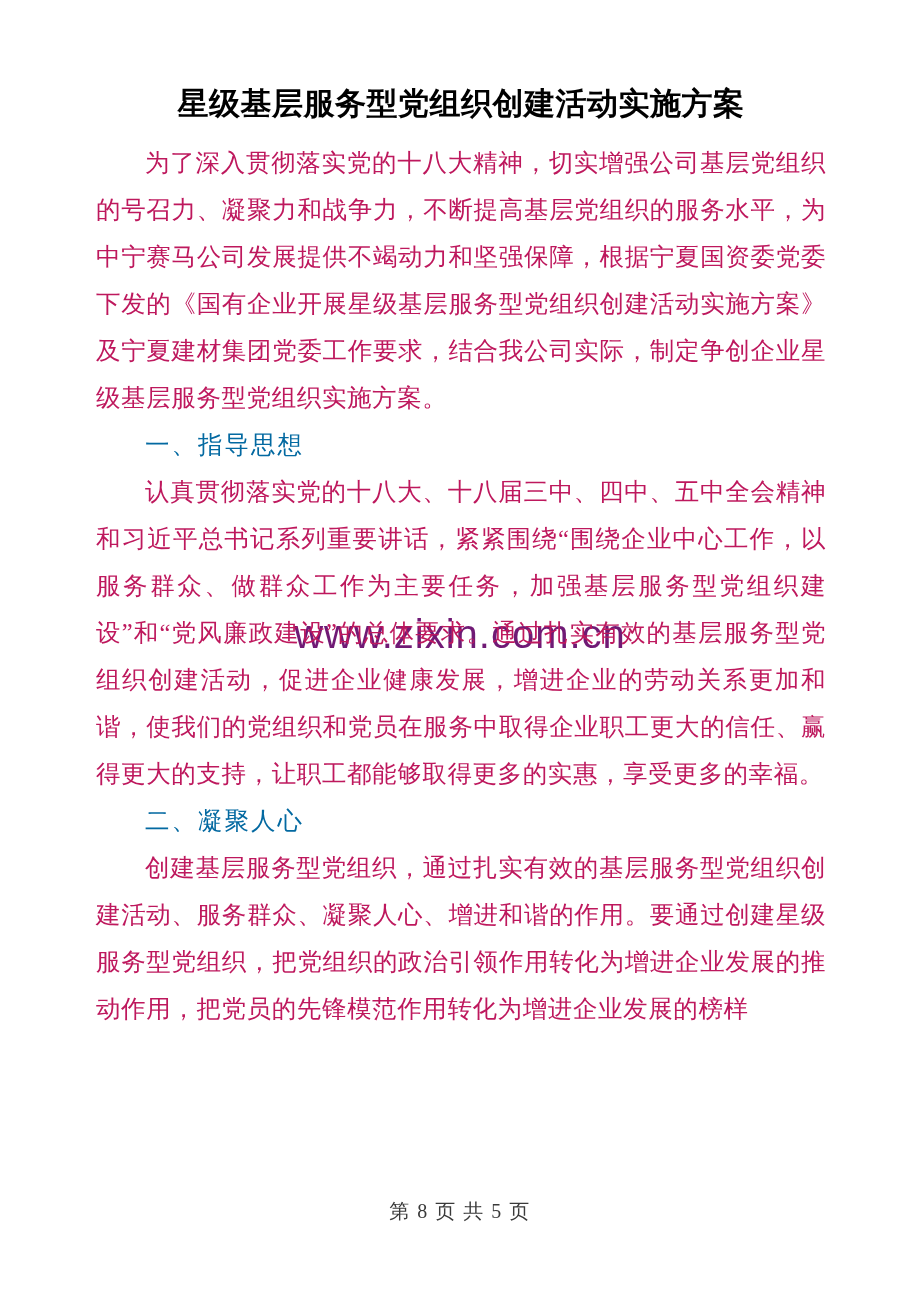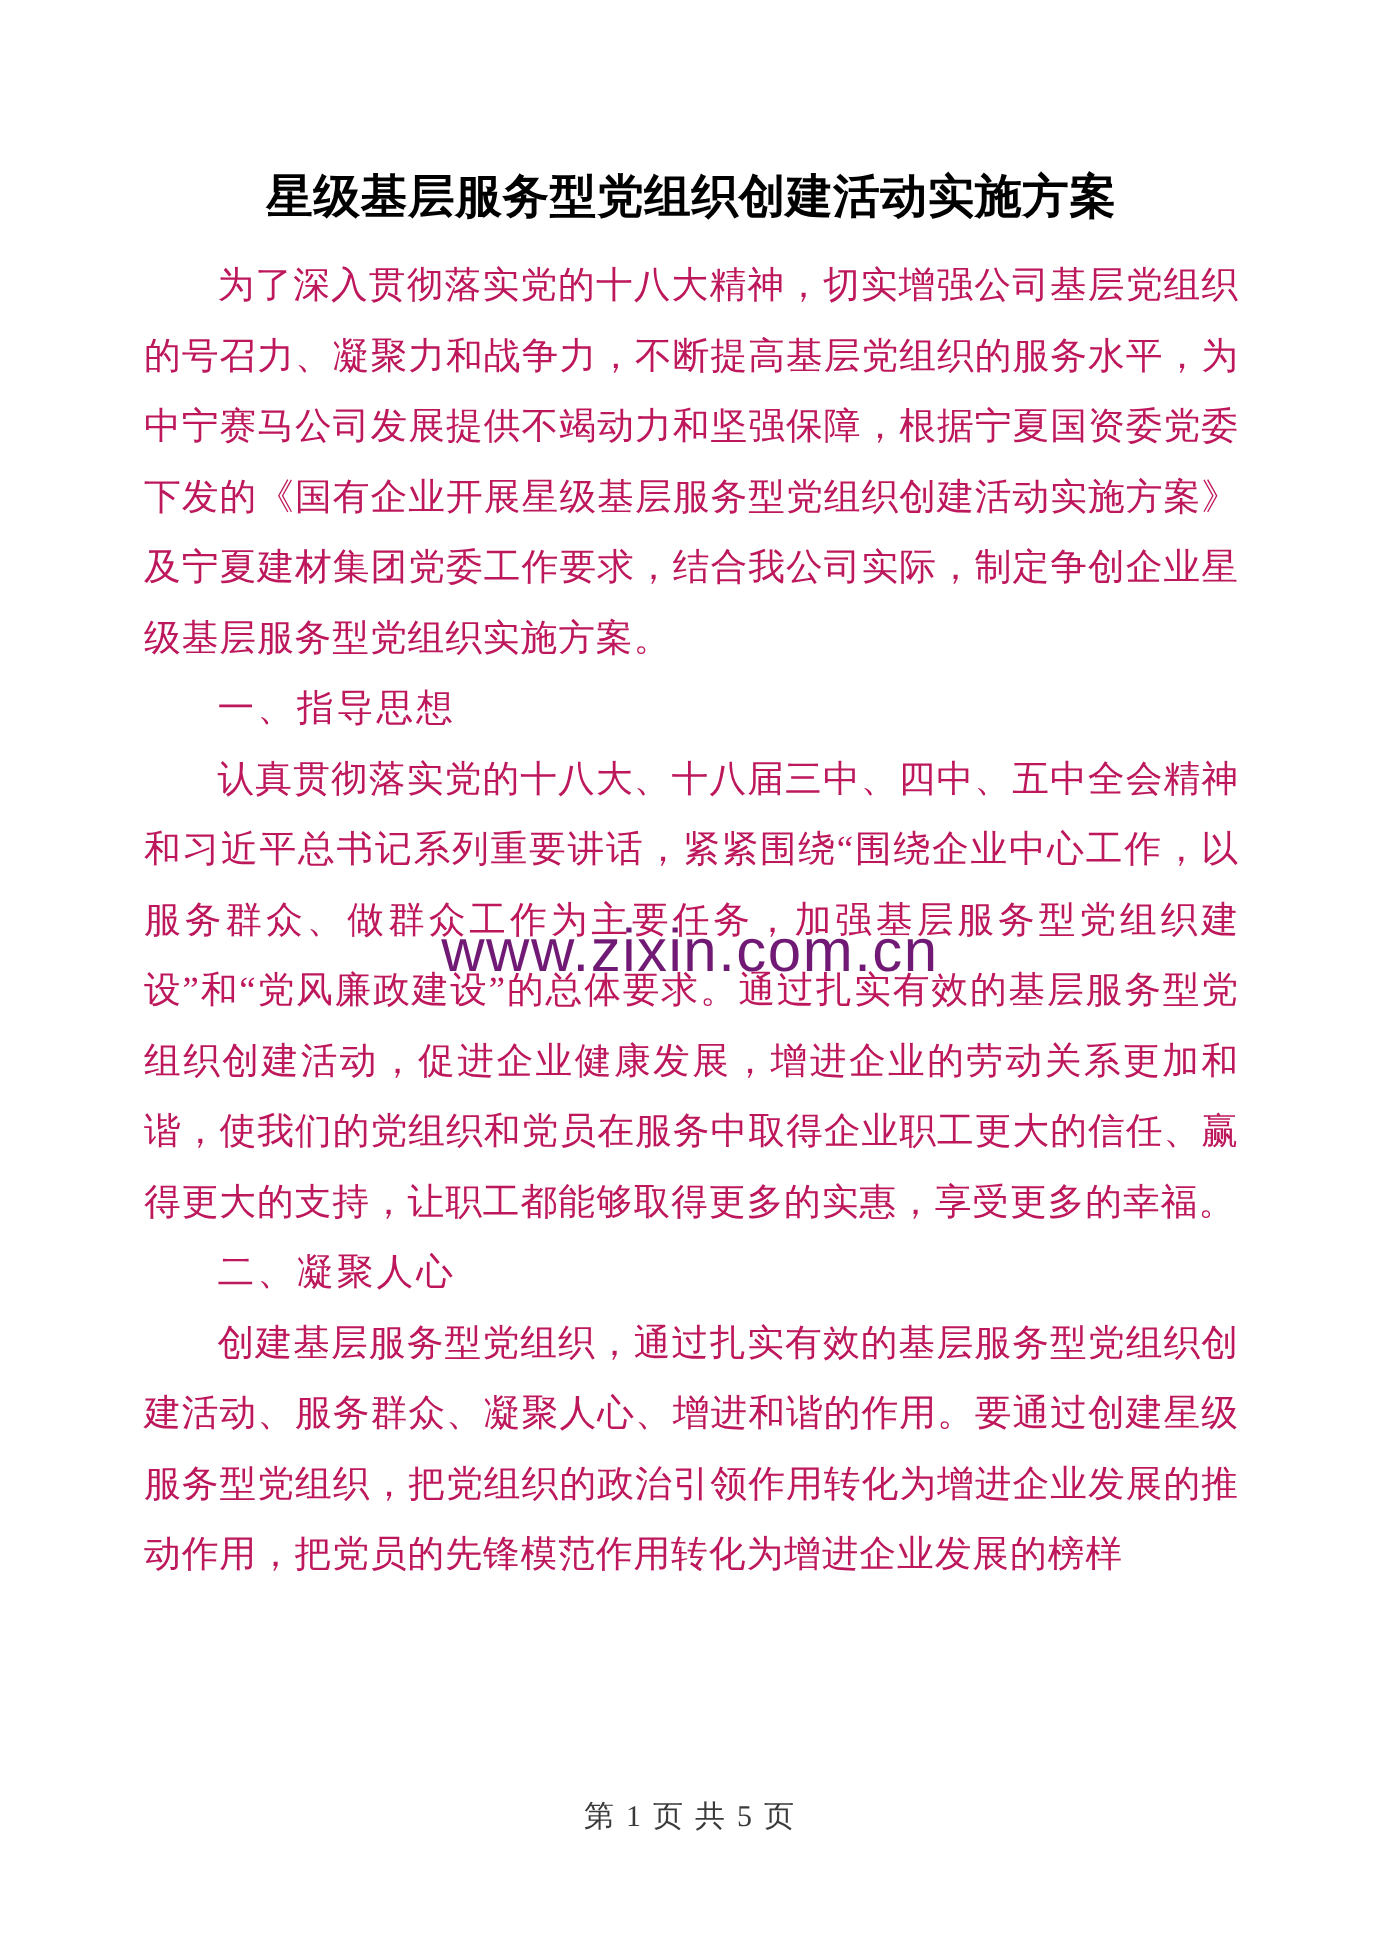--- a/index.html
+++ b/index.html
@@ -38,21 +38,21 @@
   .content {
     position: absolute;
     left: 96px;
     top: 0;
     width: 730px;
     z-index: 2;
   }
 
   .doc-title {
     margin: 0;
-    padding-top: 109px;
+    padding-top: 81px;
     text-align: center;
     font-family: "DejaVu Sans", "Liberation Sans", sans-serif;
     font-weight: 700;
     font-size: 31px;
     line-height: 44px;
     letter-spacing: 0.5px;
     color: #000000;
     white-space: nowrap;
   }
 
@@ -71,21 +71,21 @@
 
   .para.first {
     margin-top: 14px;
   }
 
   .heading {
     margin: 0;
     font-family: "Liberation Serif", "DejaVu Serif", serif;
     font-size: 24.5px;
     line-height: 47px;
-    color: #be185d;
+    color: #0369a1;
     text-indent: 2em;
     letter-spacing: 2px;
     font-weight: 400;
   }
 
   
   .footer {
     position: absolute;
     left: 0;
     right: 0;
@@ -115,15 +115,15 @@
     <p class="heading">一、指导思想</p>
 
     <p class="para">认真贯彻落实党的十八大、十八届三中、四中、五中全会精神和习近平总书记系列重要讲话，紧紧围绕“围绕企业中心工作，以服务群众、做群众工作为主要任务，加强基层服务型党组织建设”和“党风廉政建设”的总体要求。通过扎实有效的基层服务型党组织创建活动，促进企业健康发展，增进企业的劳动关系更加和谐，使我们的党组织和党员在服务中取得企业职工更大的信任、赢得更大的支持，让职工都能够取得更多的实惠，享受更多的幸福。</p>
 
     <p class="heading">二、凝聚人心</p>
 
     <p class="para">创建基层服务型党组织，通过扎实有效的基层服务型党组织创建活动、服务群众、凝聚人心、增进和谐的作用。要通过创建星级服务型党组织，把党组织的政治引领作用转化为增进企业发展的推动作用，把党员的先锋模范作用转化为增进企业发展的榜样</p>
 
   </div>
 
-  <div class="footer">第 1 页  共 5 页</div>
+  <div class="footer">第 8 页  共 5 页</div>
 
 </div>
 
 </body></html>

